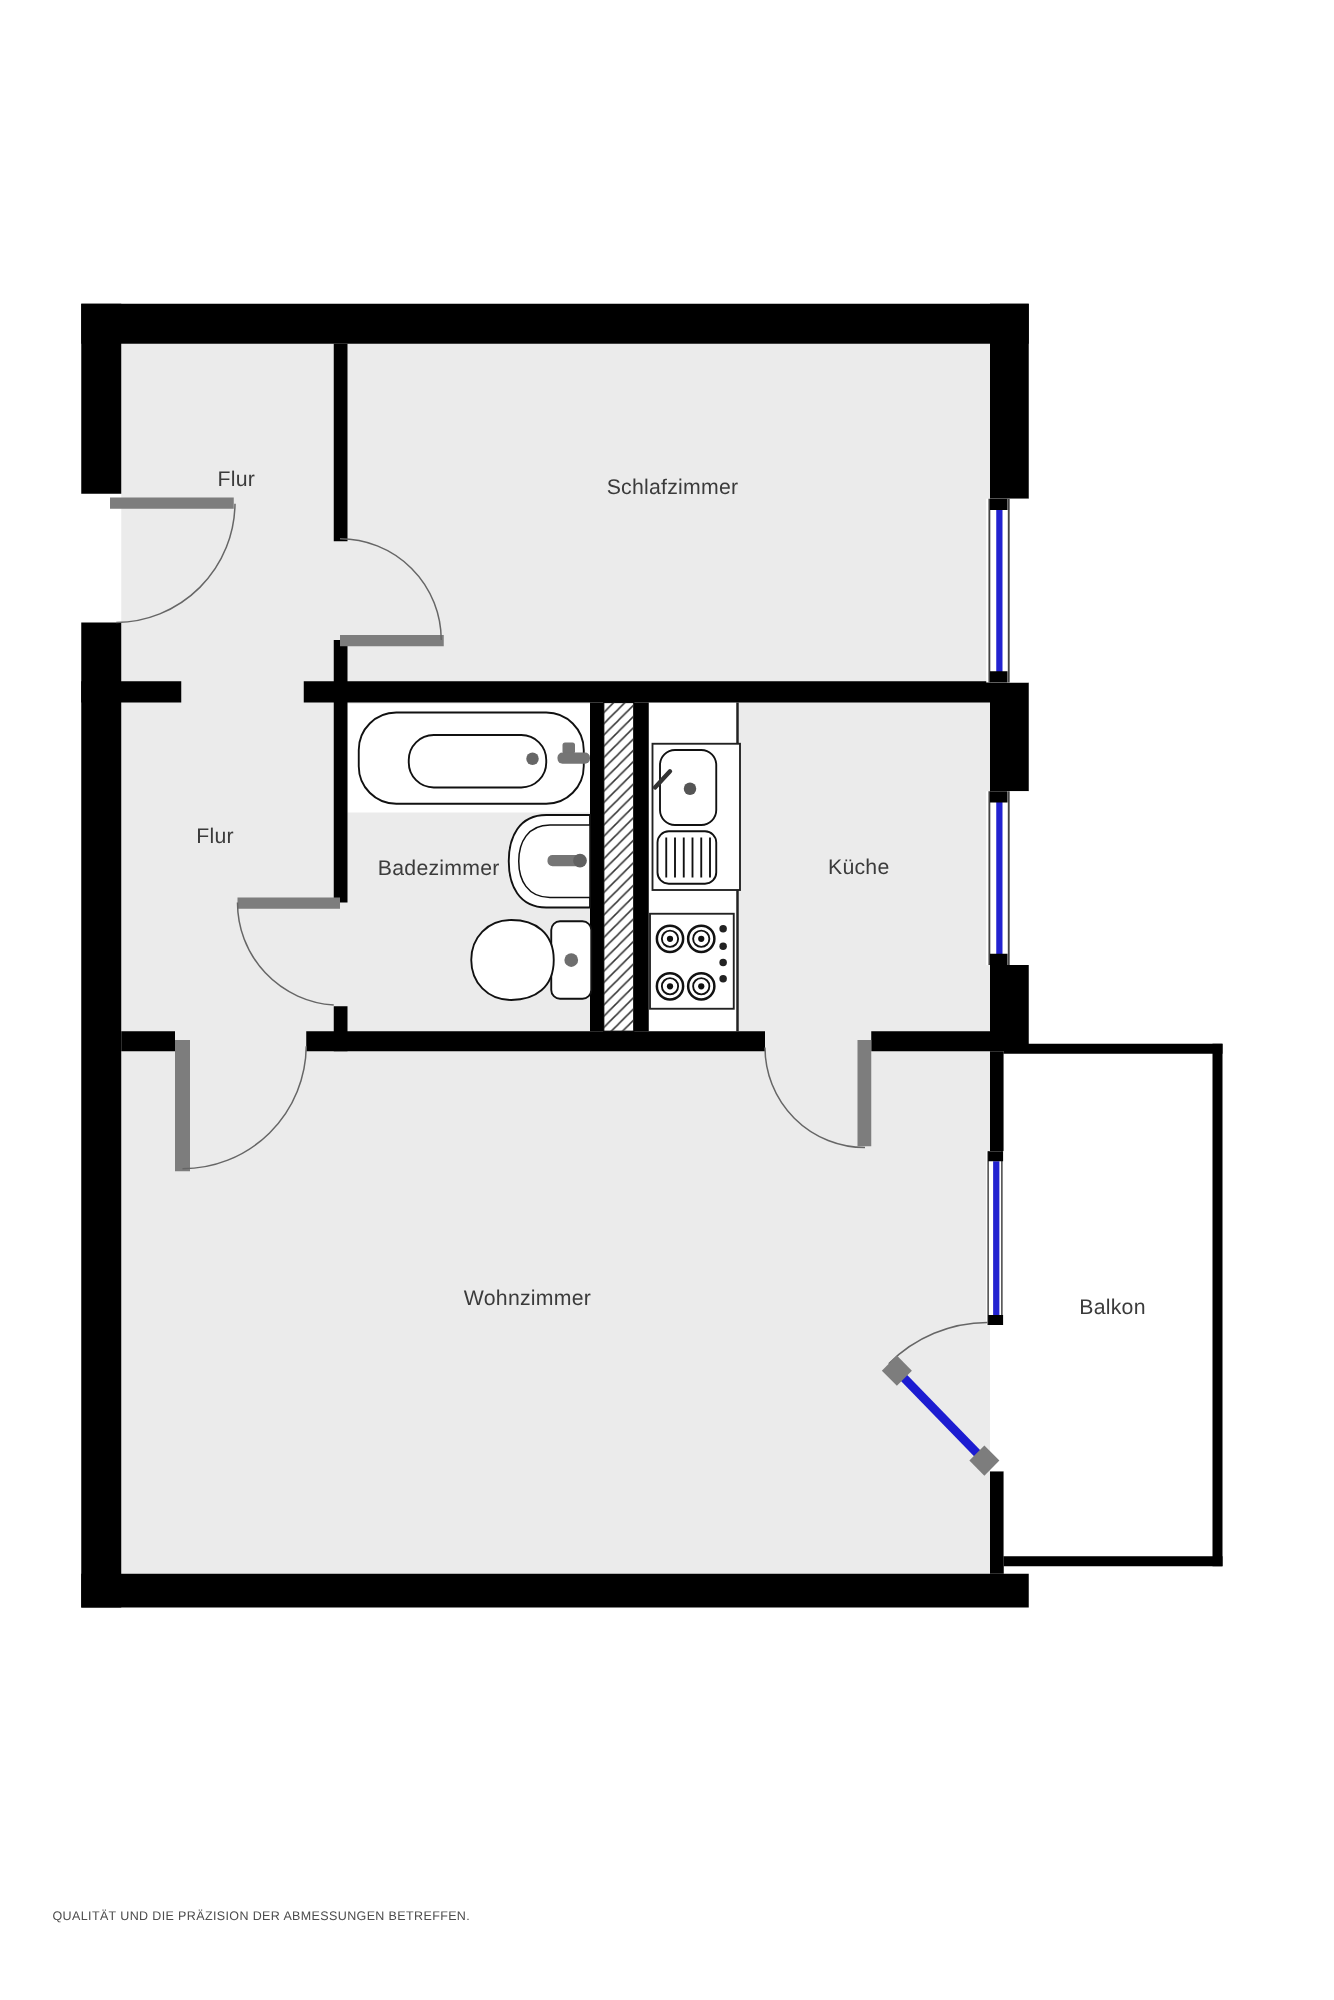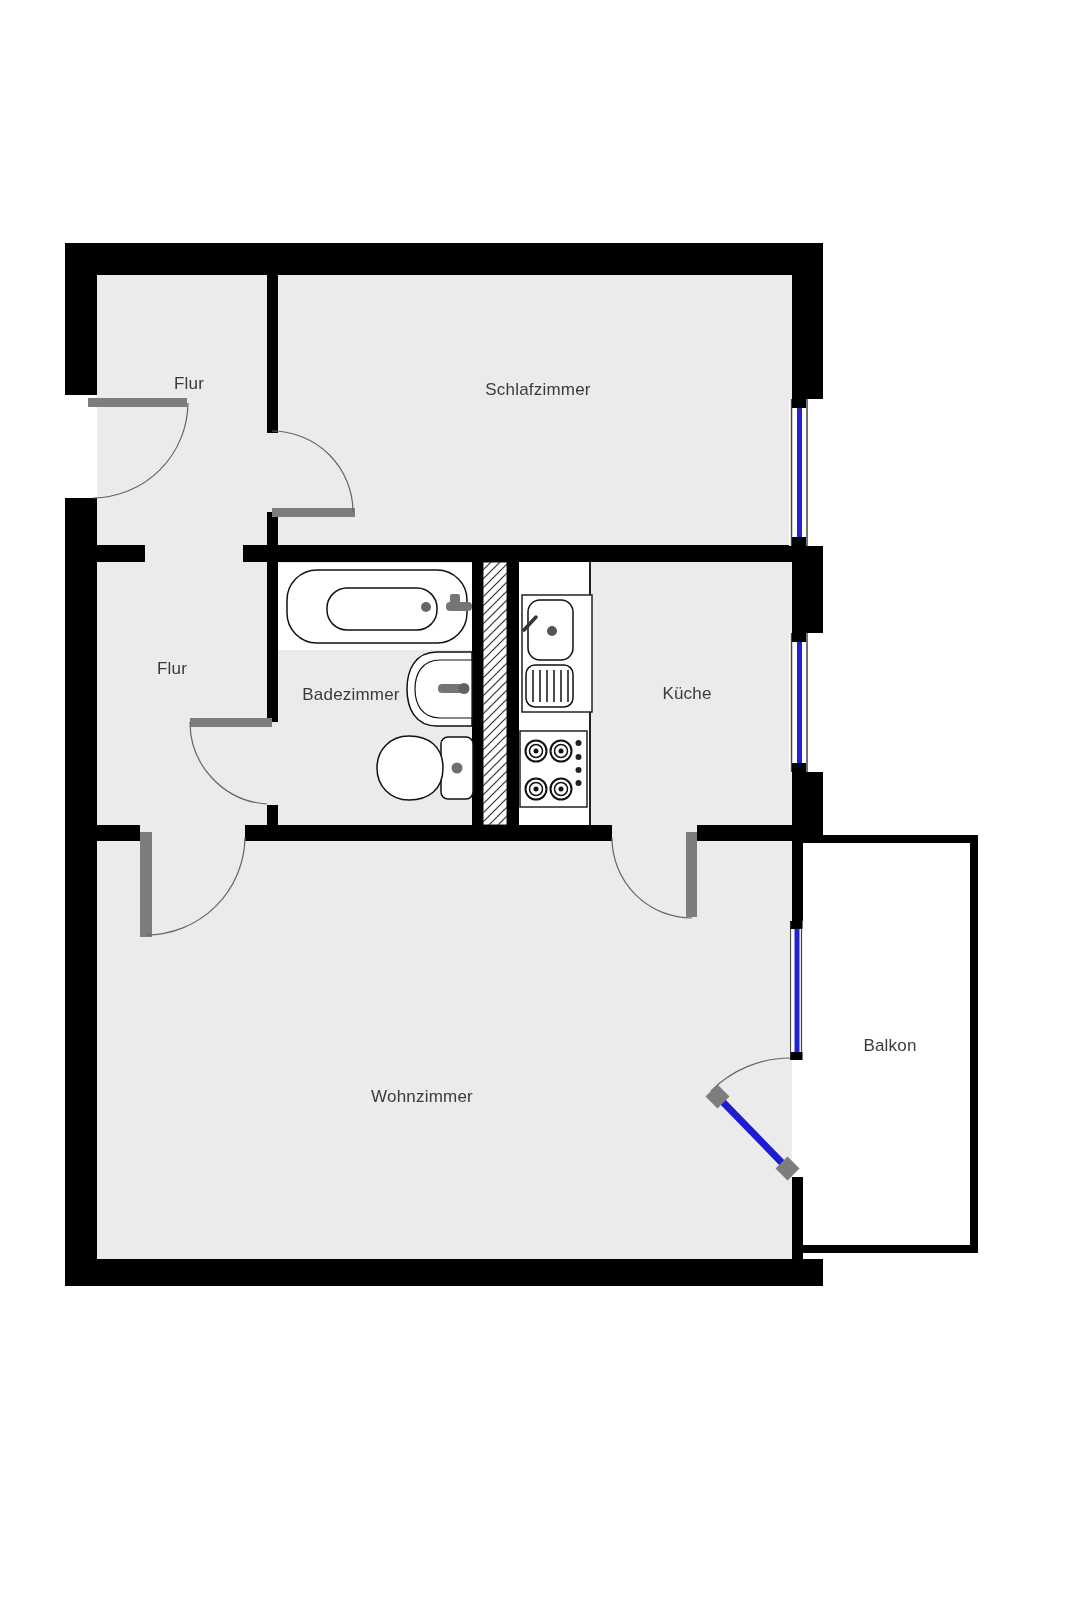--- a/index.html
+++ b/index.html
@@ -185,19 +185,20 @@
           <circle cx="578.5" cy="783" r="3"></circle>
     </g>
   </g>
 </svg>
 
 <div class="room-label" style="left:189px;top:384px">Flur</div>
 <div class="room-label" style="left:538px;top:390px">Schlafzimmer</div>
 <div class="room-label" style="left:172px;top:669px">Flur</div>
 <div class="room-label" style="left:351px;top:695px">Badezimmer</div>
 <div class="room-label" style="left:687px;top:694px">Küche</div>
-<div class="room-label" style="left:422px;top:1097px">Wohnzimmer</div>
+<div class="room-label" style="left:422px;top:1039px">Wohnzimmer</div>
 <div class="room-label" style="left:890px;top:1046px">Balkon</div>
 
 <div id="disclaimer">
+  <div>QUALITÄT UND DIE PRÄZISION DER ABMESSUNGEN BETREFFEN.</div>
 </div>
 
 </div>
 
 </body></html>

